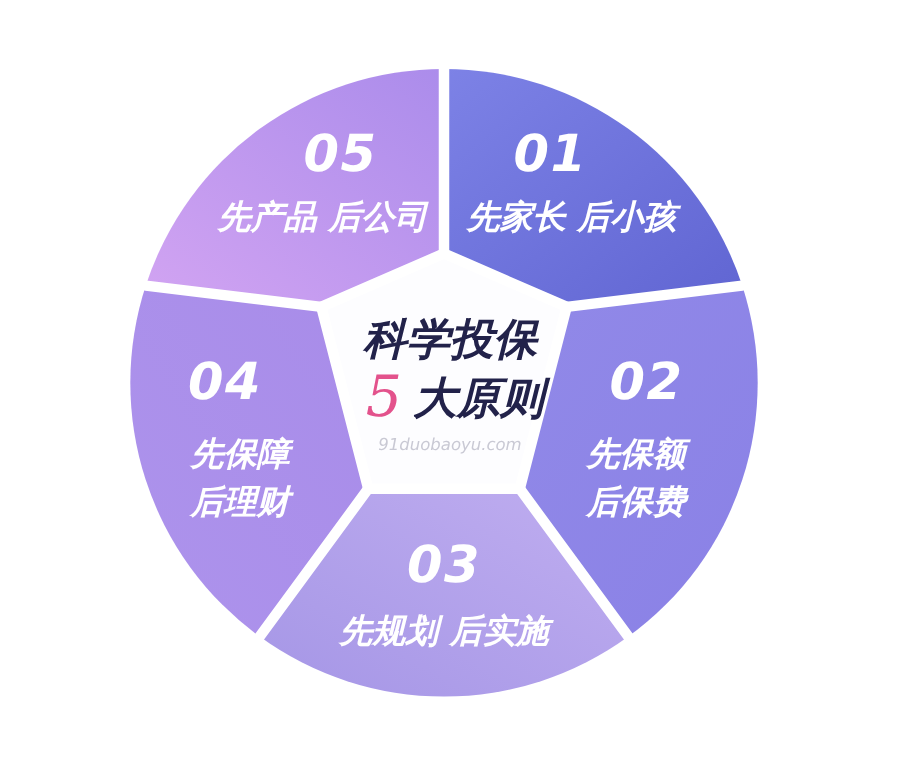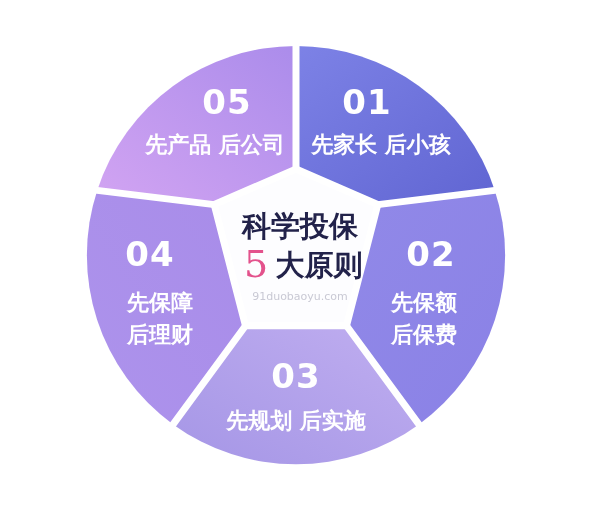--- a/index.html
+++ b/index.html
@@ -6,20 +6,21 @@
   body{
     width:605px;height:510px;
     background:#ffffff;
     font-family:"Liberation Sans","DejaVu Sans",sans-serif;
     overflow:hidden;
   }
   #infographic{
     position:relative;
     width:605px;height:458px;
     background:#ffffff;
+    font-style:italic;
   }
   #wheel{position:absolute;left:0;top:0;}
   .seg-num{
     font-weight:bold;
     fill:#ffffff;
     font-family:"DejaVu Sans","Liberation Sans",sans-serif;
     letter-spacing:1px;
   }
   .seg-label{
     fill:#ffffff;

